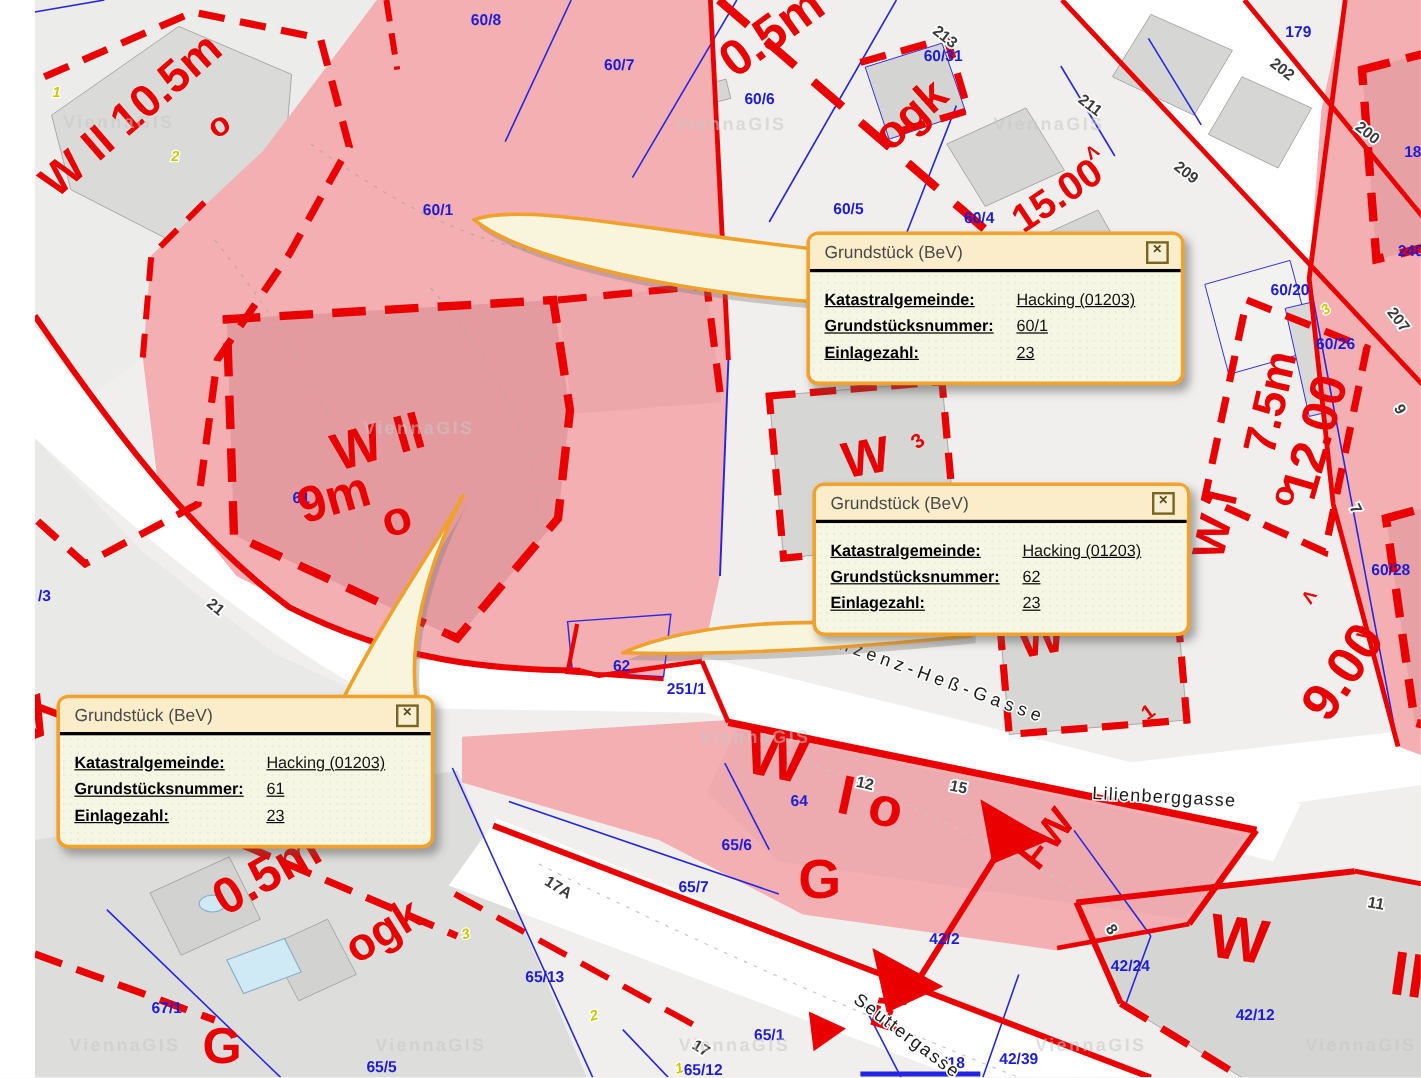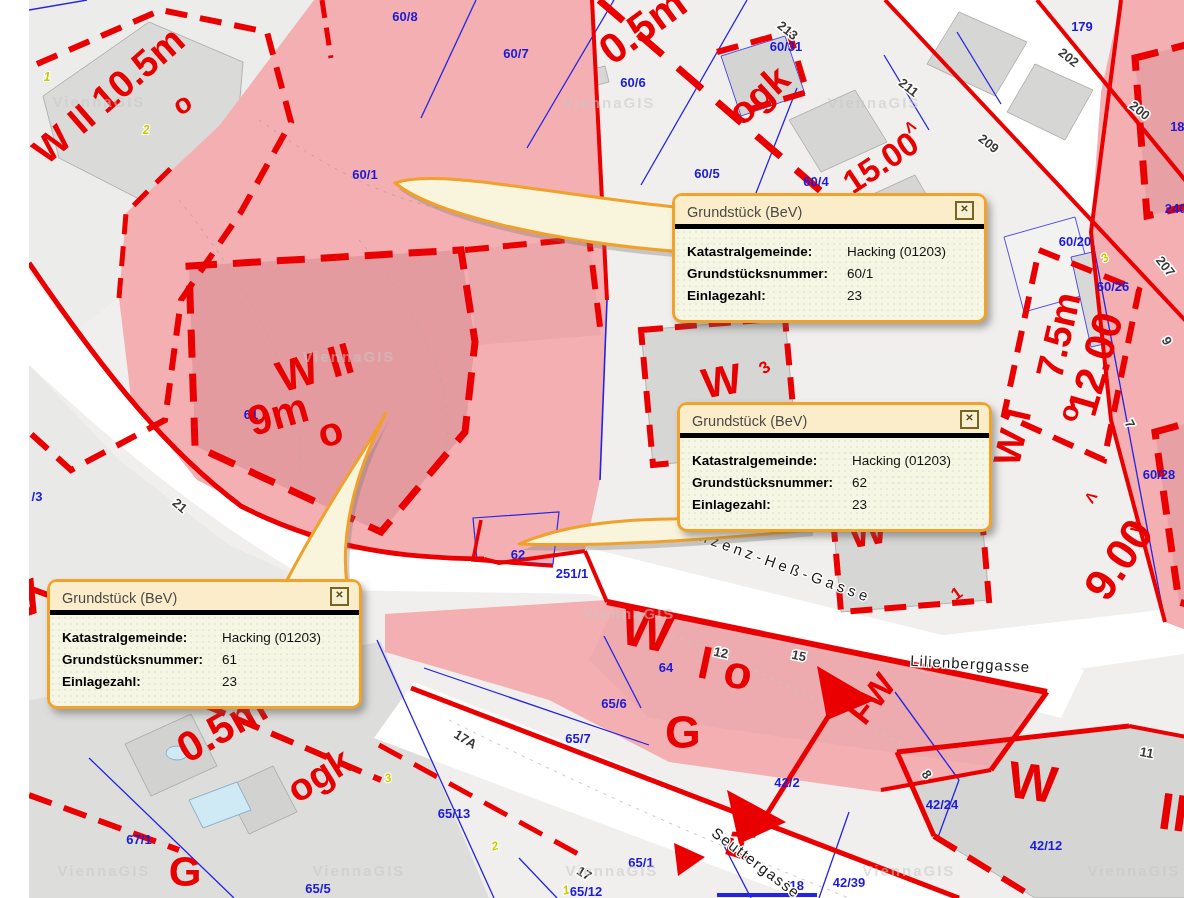--- a/index.html
+++ b/index.html
@@ -11,30 +11,30 @@
   .ml-blue{fill:#1c1cd8;font-weight:bold;font-size:13px;}
   .ml-addr{fill:#3a3a3a;font-weight:bold;font-size:13px;stroke:#ffffff;stroke-width:3px;paint-order:stroke;}
   .ml-zone{fill:#e80000;font-weight:bold;stroke:none;}
   .ml-yel{fill:#c9c900;font-weight:bold;font-style:italic;font-size:12px;stroke:#fff;stroke-width:2px;paint-order:stroke;}
   .ml-street{fill:#1a1a1a;font-size:15px;stroke:#fff;stroke-width:2.5px;paint-order:stroke;}
   .ml-wm{fill:#c8c8c8;opacity:.55;font-size:15px;letter-spacing:2px;font-weight:bold;}
   
   .popup{position:absolute;width:309px;z-index:10;background:#f5f6e3;
     border:3px solid var(--popup-border,#f2a22b);border-radius:10px;
     box-shadow:4px 5px 7px rgba(90,90,90,.5);}
-  .popup-header{display:flex;justify-content:space-between;align-items:flex-end;
+  .popup-header{display:flex;justify-content:space-between;align-items:center;
     background:var(--popup-header,#fcedca);padding:5px 10px 4px 12px;
-    border-radius:6px 6px 0 0;border-bottom:5px solid #000000;}
+    border-radius:6px 6px 0 0;border-bottom:3px solid #000000;}
   .popup-title{font-size:14.5px;color:#4a4a4a;}
   .popup-close{width:15px;height:15px;border:2px solid #7a6422;color:#5a4a18;
     font-size:10px;line-height:12px;text-align:center;font-weight:bold;
     background:#f7efd2;cursor:pointer;flex:0 0 auto;}
   .popup-body{padding:8px 12px 10px;border-radius:0 0 7px 7px;
     background-image:radial-gradient(#e9ead6 1px, transparent 1px);background-size:6px 6px;}
-  .prow{display:flex;margin:7px 0;font-size:13.5px;}
+  .prow{display:flex;margin:7px 0;font-size:13.5px;text-decoration:underline;}
   .plabel{width:160px;font-weight:bold;color:#000;flex:0 0 auto;}
   .pvalue{color:#111;}
 </style>
 </head>
 <body>
 
 <div class="stage">
 
 <svg class="map" width="1184" height="898" viewBox="0 0 1184 898">
 

